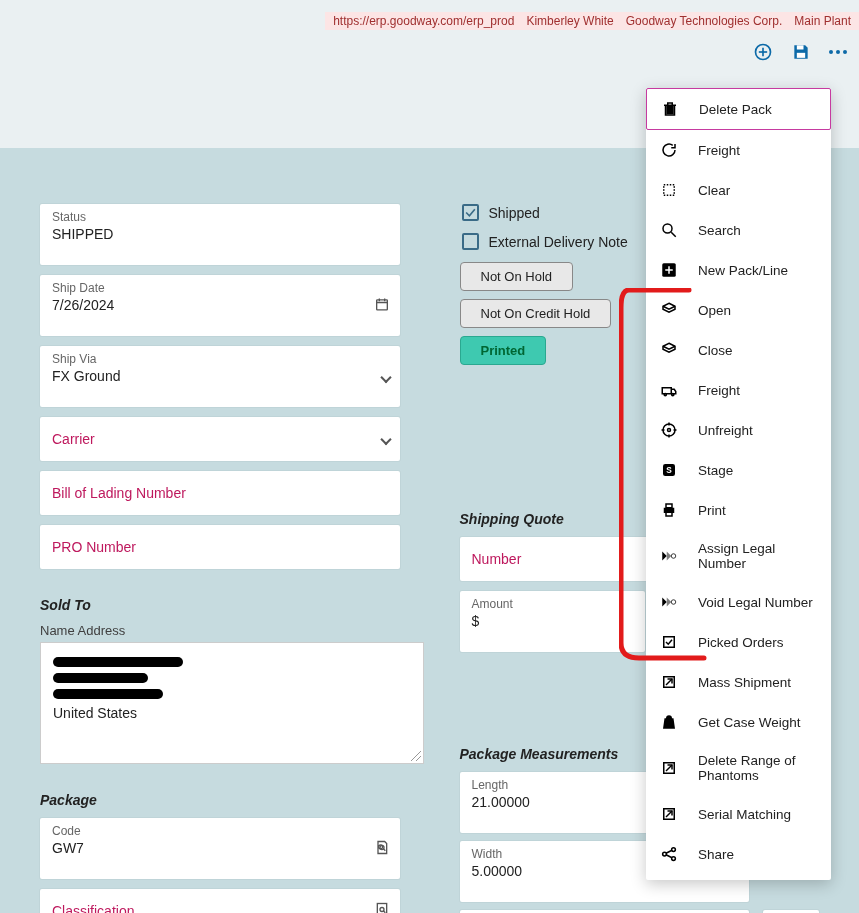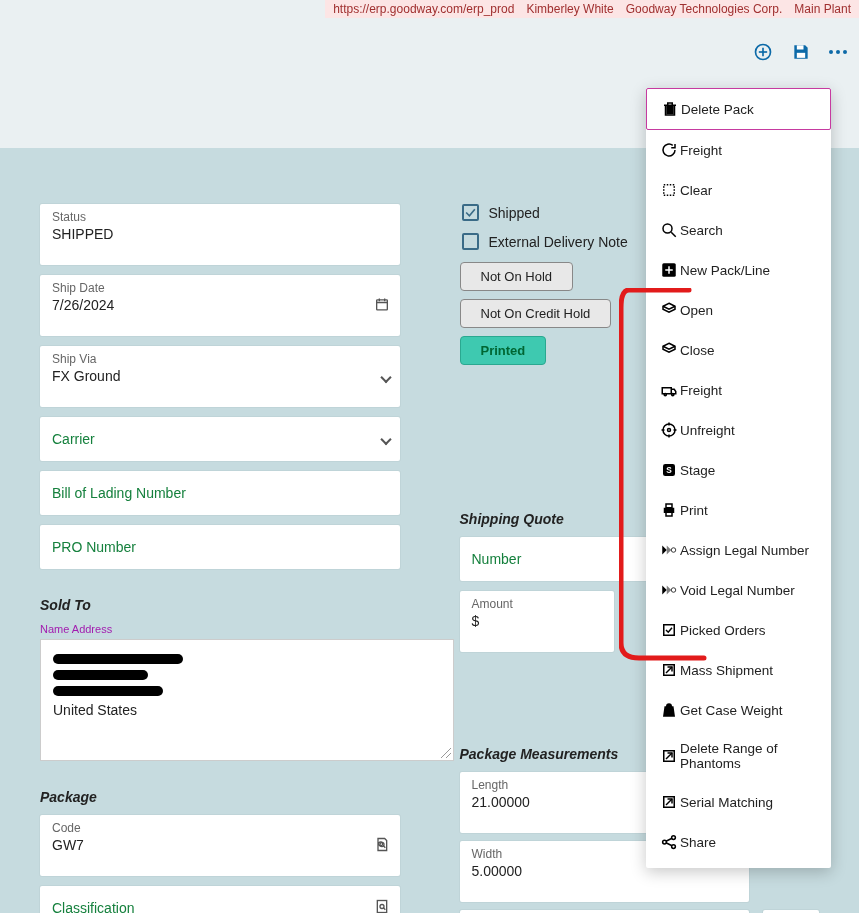--- a/index.html
+++ b/index.html
@@ -1,18 +1,18 @@
 <!DOCTYPE html>
 <html><head>
 <meta charset="utf-8">
 <style>
   * { box-sizing: border-box; margin: 0; padding: 0; font-family: 'Segoe UI', Arial, sans-serif; }
   body { background: #eaf0f2; width: 859px; height: 913px; overflow: hidden; position: relative; font-size: 13px; color: #333; }
   
-  .top-bar { position: absolute; top: 0; right: 0; background: #fce5e5; padding: 2px 8px; font-size: 12px; color: #a03030; display: flex; gap: 12px; }
+  .top-bar { position: absolute; top: 12px; right: 0; background: #fce5e5; padding: 2px 8px; font-size: 12px; color: #a03030; display: flex; gap: 12px; }
   .top-bar span { white-space: nowrap; }
 
   .toolbar { position: absolute; top: 42px; right: 12px; display: flex; gap: 18px; align-items: center; }
   .tool-icon { width: 20px; height: 20px; cursor: pointer; }
   .plus-circle svg circle { stroke: #0d6aa8; stroke-width: 2; fill: none; }
   .plus-circle svg line { stroke: #0d6aa8; stroke-width: 2; }
   .save-icon svg { fill: #0d6aa8; }
   .kebab { display: flex; gap: 3px; cursor: pointer; }
   .kebab span { width: 4px; height: 4px; background: #0d6aa8; border-radius: 50%; }
 
@@ -20,45 +20,45 @@
   .prebar { position: absolute; top: 148px; left: 618px; width: 18px; height: 38px; background: #dcdede; }
 
   .row { display: flex; gap: 60px; }
   .col { flex: 1; min-width: 0; }
 
   .field-box { background: #fff; border-radius: 2px; padding: 6px 12px 23px 12px; margin-bottom: 10px; position: relative; box-shadow: 0 0 0 1px rgba(0,0,0,0.03); }
   .field-label { font-size: 12px; color: #666; margin-bottom: 2px; }
   .field-value { font-size: 14px; color: #222; }
   .field-icon-right { position: absolute; right: 10px; top: 50%; transform: translateY(-50%); }
   .field-box.single { padding: 14px 12px; }
-  .field-box.single .field-label { margin: 0; font-size: 14px; color: #15803d; }
+  .field-box.single .field-label { margin: 0; font-size: 14px; color: #be185d; }
 
   .chevron { border: solid #555; border-width: 0 2px 2px 0; display: inline-block; padding: 3px; transform: rotate(45deg); }
 
   .check-row { display: flex; align-items: center; gap: 10px; margin-bottom: 12px; padding-left: 2px; }
   .check-box { width: 17px; height: 17px; border: 2px solid #3a6b87; border-radius: 2px; display: flex; align-items: center; justify-content: center; }
   .check-box.checked svg { display: block; }
   .check-box svg { display: none; }
   .check-label { font-size: 14px; color: #222; }
 
   .pill { display: inline-block; padding: 6px 20px; border-radius: 4px; font-size: 13px; margin-bottom: 8px; border: 1.5px solid #888; background: #e8e8e8; color: #222; }
   .pill.teal { background: #3ec9b0; border-color: #2aa890; color: #063; font-weight: 600; }
 
   .section-title { font-size: 14px; font-weight: 600; color: #222; margin: 28px 0 10px 0; font-style: italic; }
-  .sub-label { font-size: 11px; color: #a21caf; margin: 6px 0 4px 0; }
-
-  .textarea { background: #fff; border: 1px solid #ccc; width: 414px; height: 122px; padding: 10px 12px; font-size: 14px; color: #222; position: relative; resize: none; }
+  .sub-label { font-size: 13px; color: #404040; margin: 6px 0 4px 0; }
+
+  .textarea { background: #fff; border: 1px solid #ccc; width: 384px; height: 122px; padding: 10px 12px; font-size: 14px; color: #222; position: relative; resize: none; }
   .textarea .redact { background: #000; height: 10px; border-radius: 6px; margin-bottom: 6px; }
   .textarea .corner { position: absolute; right: 2px; bottom: 2px; }
 
   .meas-group .field-box { margin-bottom: 8px; }
 
   
   .menu { position: absolute; top: 88px; right: 28px; width: 185px; background: #fff; box-shadow: 0 4px 16px rgba(0,0,0,0.22); border-radius: 2px; z-index: 20; padding-bottom: 6px; }
-  .menu-item { display: flex; align-items: center; gap: 2px; padding: 11px 14px; font-size: 13.5px; color: #222; cursor: pointer; }
+  .menu-item { display: flex; align-items: center; gap: 20px; padding: 11px 14px; font-size: 13.5px; color: #222; cursor: pointer; }
   .menu-item.hl { border: 1.5px solid #c63aa0; border-radius: 2px; margin: 0; }
   .menu-icon { width: 18px; height: 18px; display: flex; align-items: center; justify-content: center; flex-shrink: 0; }
   .menu-icon svg { width: 18px; height: 18px; }
 
   
   .annot { position: absolute; top: 288px; right: 150px; z-index: 30; pointer-events: none; }
 
   .cal-icon svg, .search-mini svg { width: 16px; height: 16px; }
 
 </style>
@@ -189,21 +189,21 @@
       <div><span class="pill">Not On Hold</span></div>
       <div><span class="pill">Not On Credit Hold</span></div>
       <div><span class="pill teal">Printed</span></div>
 
       <div style="height:110px"></div>
 
       <div class="section-title">Shipping Quote</div>
       <div class="field-box single" style="width:197px">
         <div class="field-label">Number</div>
       </div>
-      <div class="field-box" style="width:154px">
+      <div class="field-box" style="width:185px">
         <div class="field-label">Amount</div>
         <div class="field-value">$</div>
       </div>
 
       <div style="height:56px"></div>
 
       <div class="section-title">Package Measurements</div>
       <div class="meas-group">
         <div style="display:flex; gap:14px">
           <div style="flex:1">

